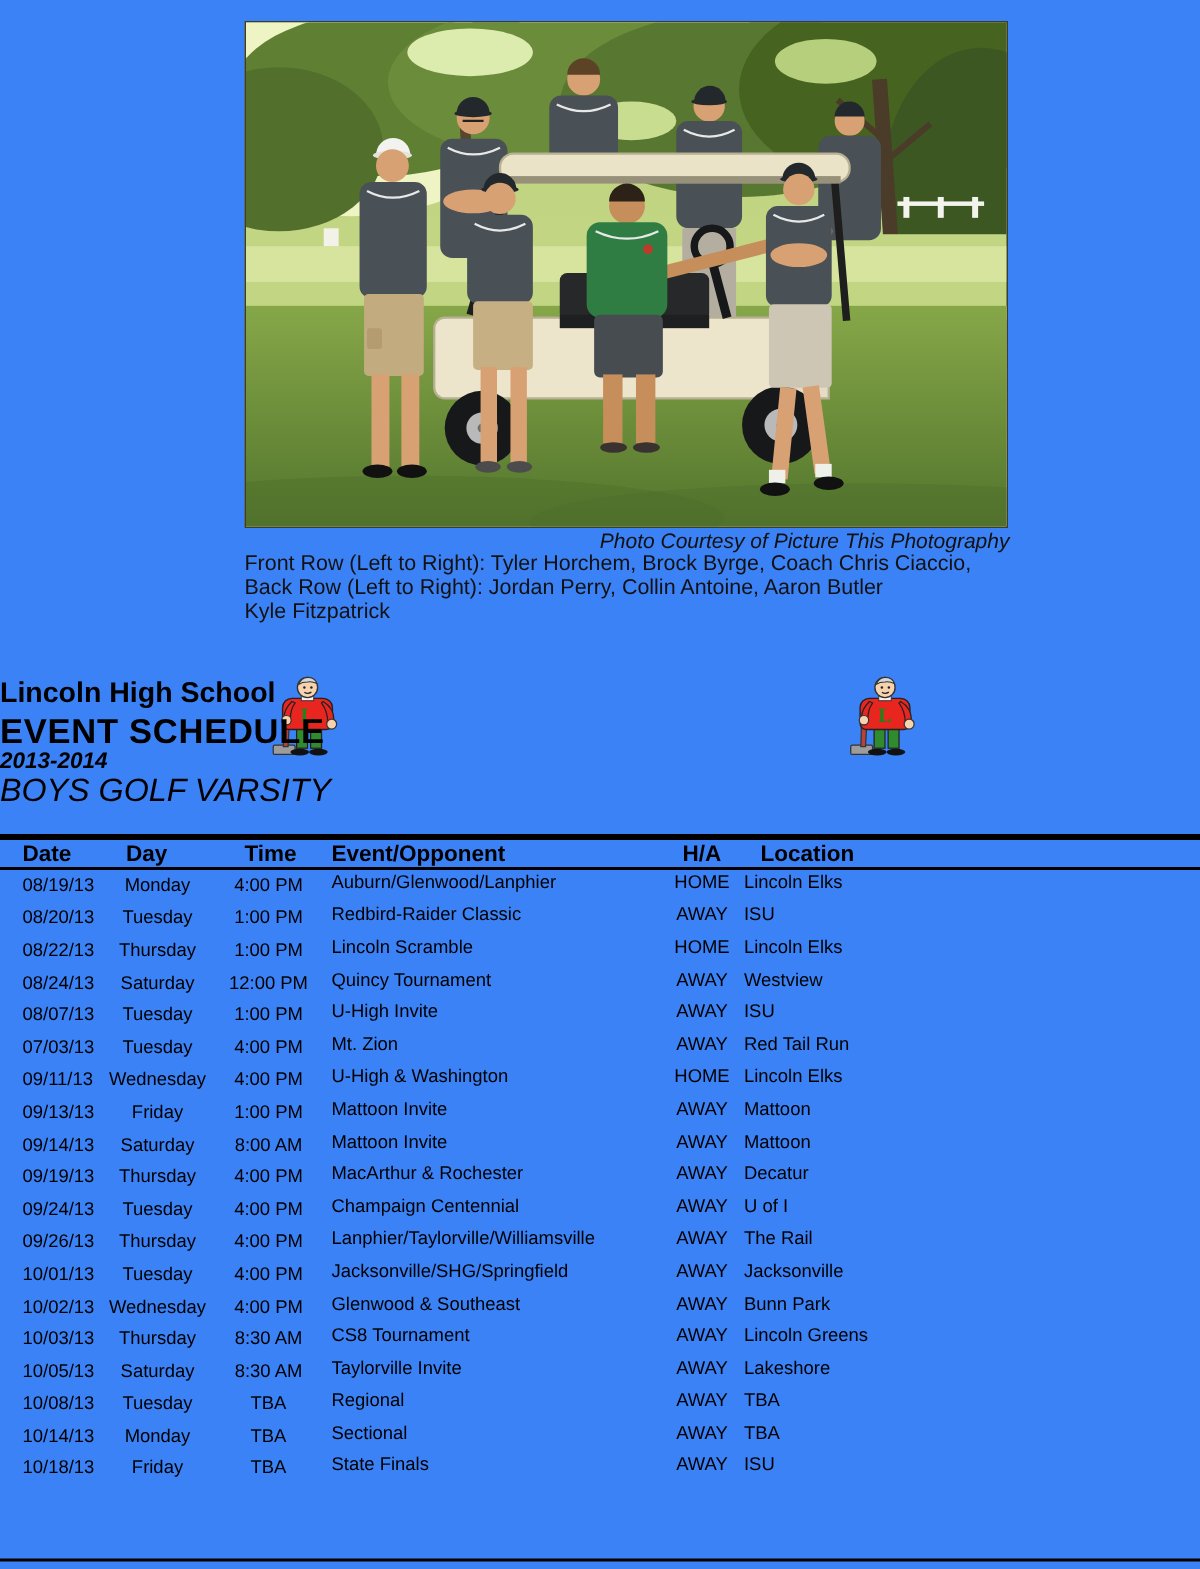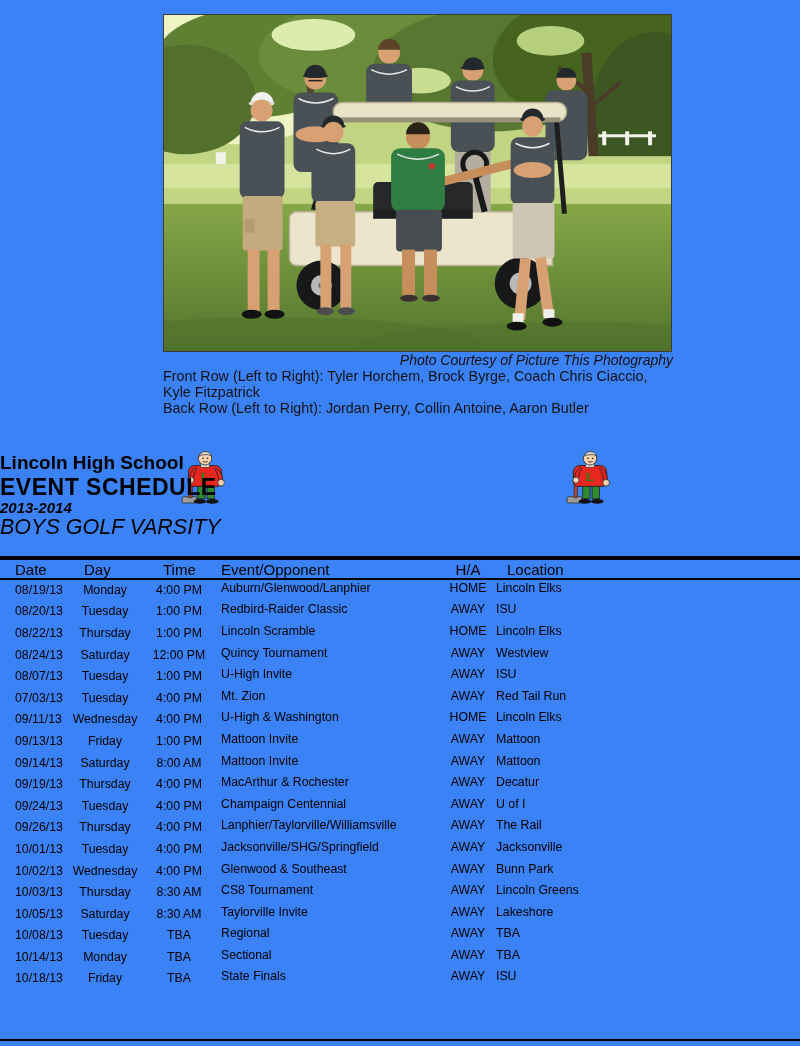--- a/index.html
+++ b/index.html
@@ -44,21 +44,21 @@
   .mascot svg { width: 50px; height: 54px; display: block; }
 
   
   .schedule-wrap { position: absolute; left: 0; top: 556px; width: 800px; }
   table.schedule {
     width: 800px; border-collapse: collapse; table-layout: fixed;
     border-top: 4.5px solid #000;
   }
   table.schedule thead th {
     border-bottom: 2.5px solid #000;
-    height: 21px; font-size: 15px; font-weight: normal;
+    height: 21px; font-size: 15px; font-weight: bold;
     padding: 0; vertical-align: middle; white-space: nowrap;
   }
   table.schedule tbody td {
     height: 21.6px; font-size: 12.3px; font-weight: normal;
     padding: 0; vertical-align: middle; white-space: nowrap; overflow: visible;
   }
   .c0 { text-align: left;  padding-left: 15px !important; }
   .c1 { text-align: center; }
   th.c1 { text-align: left; padding-left: 14px !important; }
   .c2 { text-align: center; }
@@ -221,22 +221,22 @@
         <ellipse cx="354" cy="313" rx="10" ry="4.5" fill="#111"></ellipse>
         <ellipse cx="390" cy="309" rx="10" ry="4.5" fill="#111"></ellipse>
       </g>
     </svg>
   </div>
 
   <div class="photo-credit">Photo Courtesy of Picture This Photography</div>
 
   <div class="photo-caption">
     <div>Front Row (Left to Right): Tyler Horchem, Brock Byrge, Coach Chris Ciaccio,</div>
+    <div>Back Row (Left to Right): Jordan Perry, Collin Antoine, Aaron Butler</div>
     <div>Kyle Fitzpatrick</div>
-    <div>Back Row (Left to Right): Jordan Perry, Collin Antoine, Aaron Butler</div>
   </div>
 
   <div class="mascot mascot-left">
     <svg viewBox="0 0 48 52">
       <rect x="2" y="45" width="14" height="6" rx="1" fill="#9c9c9c" stroke="#333" stroke-width="0.8"></rect>
       <path d="M9 27 L12.5 27 L11.5 46 L8.5 46 Z" fill="#b5433a" stroke="#333" stroke-width="0.8"></path>
       <rect x="17" y="34" width="7" height="13" fill="#2f8b2d" stroke="#222" stroke-width="0.8"></rect>
       <rect x="26" y="34" width="7" height="13" fill="#2f8b2d" stroke="#222" stroke-width="0.8"></rect>
       <ellipse cx="19" cy="49.5" rx="6" ry="2.2" fill="#111"></ellipse>
       <ellipse cx="31" cy="49.5" rx="6" ry="2.2" fill="#111"></ellipse>

